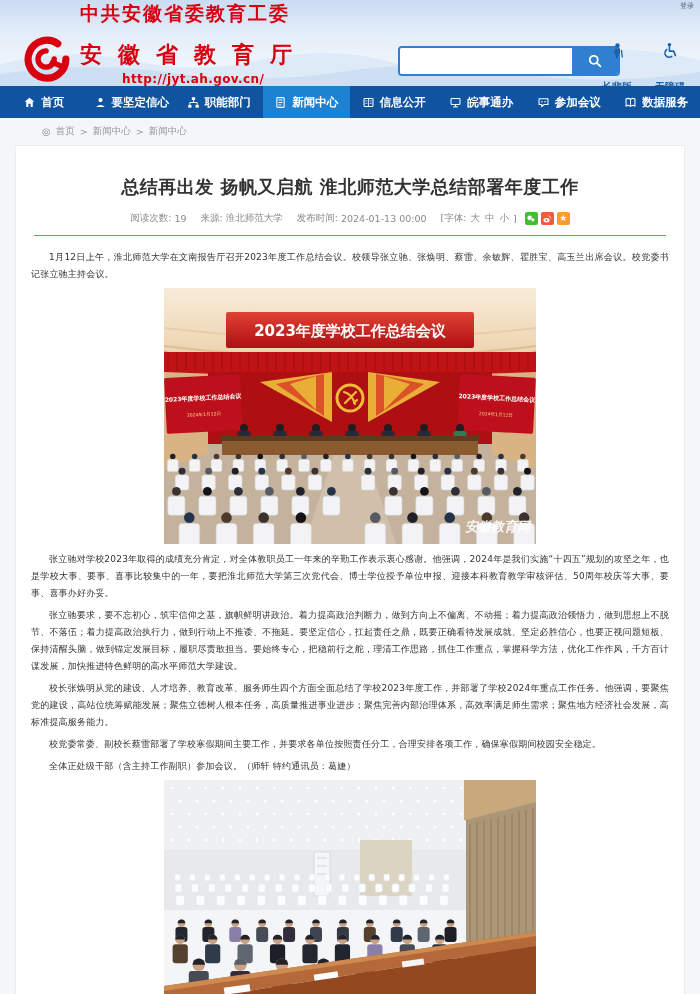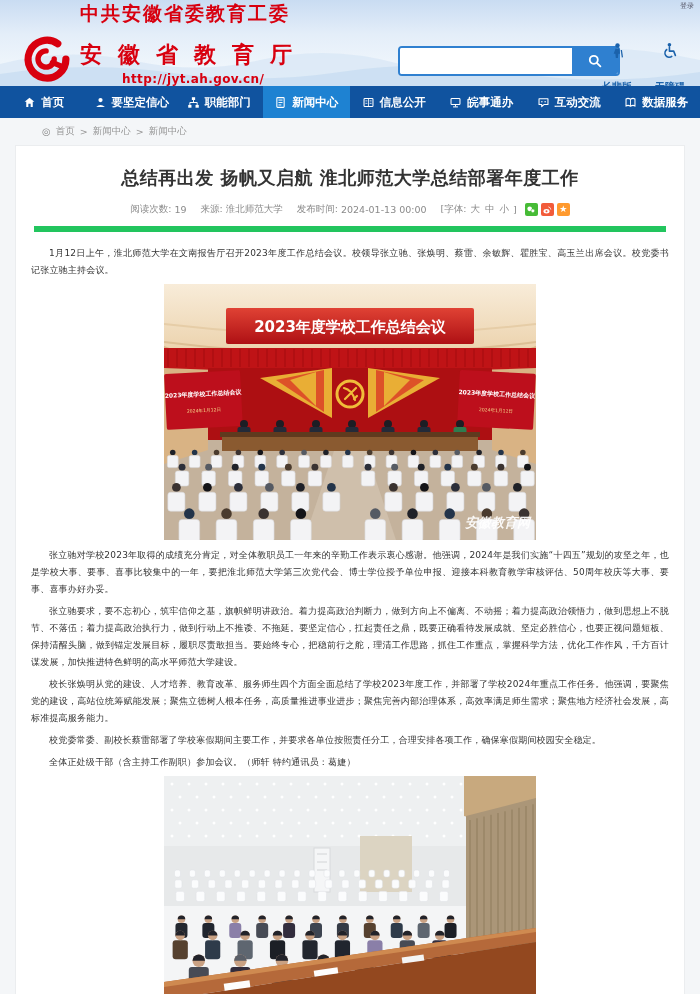--- a/index.html
+++ b/index.html
@@ -33,24 +33,24 @@
   .nav-item.active { background:#1e82d2; }
 
   
   .breadcrumb { height:27px; display:flex; align-items:center; padding-left:42px;
     font-size:9.5px; color:#969696; gap:5px; }
   .breadcrumb .loc { font-size:10px; color:#8a8a8a; }
   .crumb { cursor:pointer; }
 
   
   .card { margin:0 15px; background:#fff; border:1px solid #ebedef; min-height:845px; padding:0 4px; }
-  .article-title { margin-top:20px; text-align:center; font-size:18px; font-weight:bold;
+  .article-title { margin-top:29px; text-align:center; font-size:18px; font-weight:bold;
     color:#333; letter-spacing:.5px; }
   .article-meta { margin:13px 14px 0; display:flex; justify-content:center; align-items:center;
-    font-size:9.5px; color:#8a8a8a; gap:3px; padding-bottom:10px; border-bottom:6px solid #22c55e; }
+    font-size:9.5px; color:#8a8a8a; gap:3px; padding-bottom:10px; border-bottom:1px solid #22c55e; }
   .article-meta .sep { width:8px; }
   .fontsize-btn { cursor:pointer; margin:0 1px; }
   .share-icons { display:flex; gap:3px; margin-left:5px; }
   .share-icon { width:13px; height:13px; border-radius:2px; display:flex; align-items:center;
     justify-content:center; cursor:pointer; }
   .share-wechat { background:#46bb36; }
   .share-weibo  { background:#f25b3a; }
   .share-star   { background:#ff9a2e; color:#fff; font-size:9px; line-height:13px; }
 
   .article-body { padding:13px 11px 0; }
@@ -160,21 +160,21 @@
           <line x1="5" y1="13.4" x2="11" y2="13.4" stroke="#fff" stroke-width="1.3"></line>
         </svg>
       <span>皖事通办</span>
     </div>
     <div class="nav-item">
       <svg width="13" height="13" viewBox="0 0 16 16">
           <path d="M2.5 3.5 H13.5 V10.5 H8.5 L5.8 13.2 V10.5 H2.5 Z" fill="none" stroke="#fff" stroke-width="1.3" stroke-linejoin="round"></path>
           <circle cx="6" cy="7" r=".9" fill="#fff"></circle>
           <circle cx="10" cy="7" r=".9" fill="#fff"></circle>
         </svg>
-      <span>互动交流</span>
+      <span>参加会议</span>
     </div>
     <div class="nav-item">
       <svg width="13" height="13" viewBox="0 0 16 16">
           <path d="M8 4 C6.2 2.8 4 2.8 2.5 3.6 V12.2 C4 11.4 6.2 11.4 8 12.6 C9.8 11.4 12 11.4 13.5 12.2 V3.6 C12 2.8 9.8 2.8 8 4 Z" fill="none" stroke="#fff" stroke-width="1.3"></path>
           <line x1="8" y1="4" x2="8" y2="12.4" stroke="#fff" stroke-width="1.1"></line>
         </svg>
       <span>数据服务</span>
     </div>
   </div>
 

